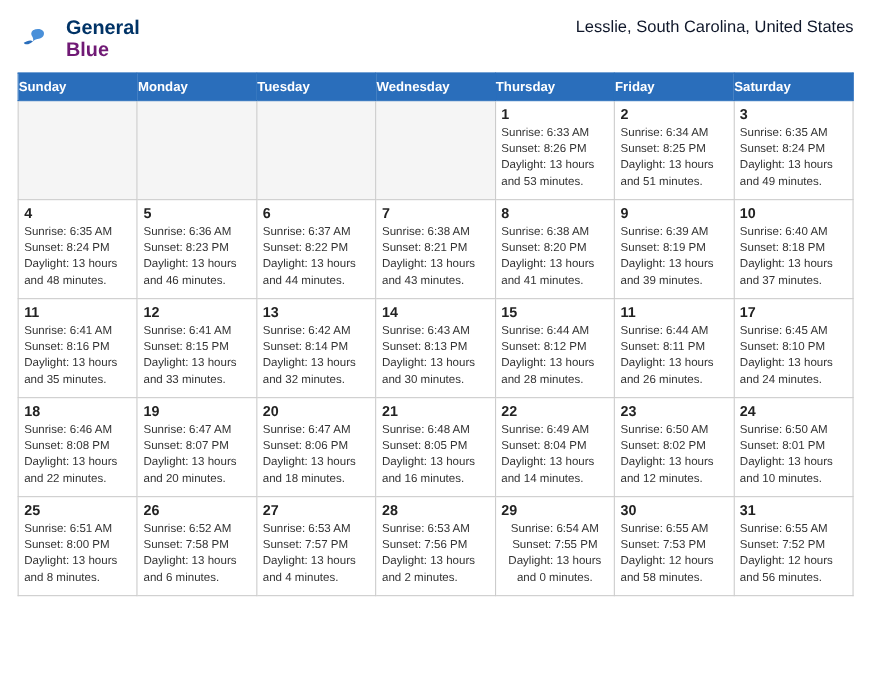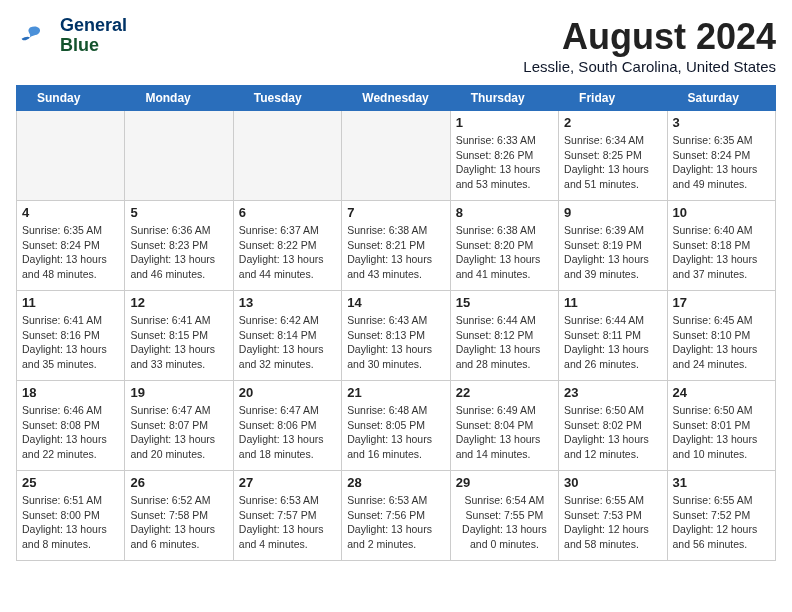--- a/index.html
+++ b/index.html
@@ -21,21 +21,21 @@
       align-items: center;
       gap: 16px;
     }
     .logo-text {
       font-size: 18px;
       font-weight: bold;
       color: #003366;
       line-height: 1.1;
     }
     .logo-text span {
-      color: #14532d;
+      color: #701a75;
     }
     .logo-bird {
       width: 28px;
       height: 28px;
     }
     .title-block {
       text-align: right;
     }
     .month-title {
       font-size: 36px;
@@ -47,21 +47,21 @@
       color: #0f172a;
     }
     .calendar {
       width: 100%;
       border-collapse: collapse;
       font-size: 11px;
     }
     .calendar th {
       background: #2a6ebb;
       color: #fff;
-      padding: 5px 20px;
+      padding: 5px 0;
       text-align: left;
       font-size: 12px;
       font-weight: bold;
       border: 1px solid #2a6ebb;
     }
     .calendar td {
       border: 1px solid #ccc;
       vertical-align: top;
       padding: 4px 5px;
       width: calc(100% / 7);
@@ -91,21 +91,20 @@
     <svg class="logo-bird" viewBox="0 0 40 40">
       <path d="M20 8 C28 4, 36 8, 34 14 C32 20, 24 18, 20 22 C22 16, 14 14, 20 8Z" fill="#4a90d9"></path>
       <path d="M20 22 C16 26, 10 28, 8 24 C12 22, 16 20, 20 22Z" fill="#2a6ebb"></path>
     </svg>
     <div class="logo-text">
       <div>General</div>
       <div><span>Blue</span></div>
     </div>
   </div>
   <div class="title-block">
-    <div class="month-title">August 2024</div>
     <div class="location">Lesslie, South Carolina, United States</div>
   </div>
 </div>
 
 <table class="calendar">
   <thead>
     <tr id="weekday-header">
         <th>Sunday</th>
         <th>Monday</th>
         <th>Tuesday</th>

